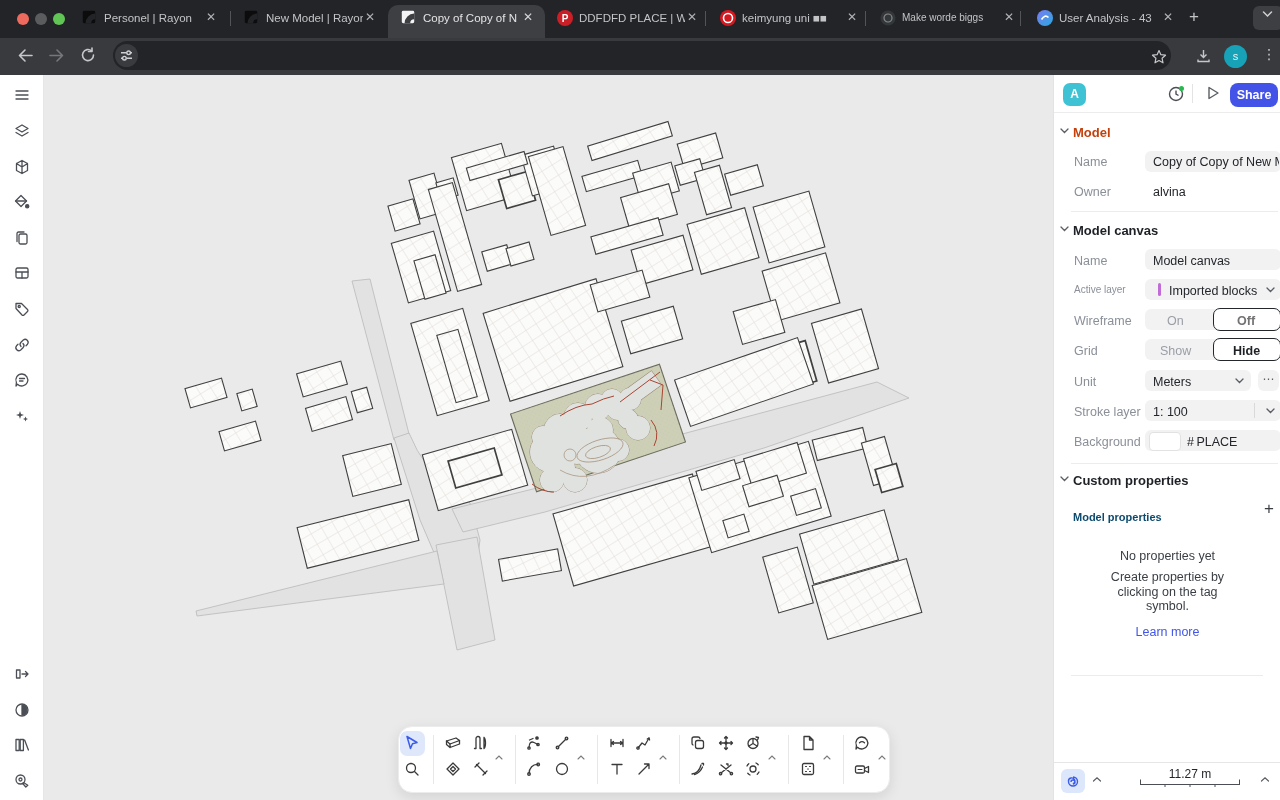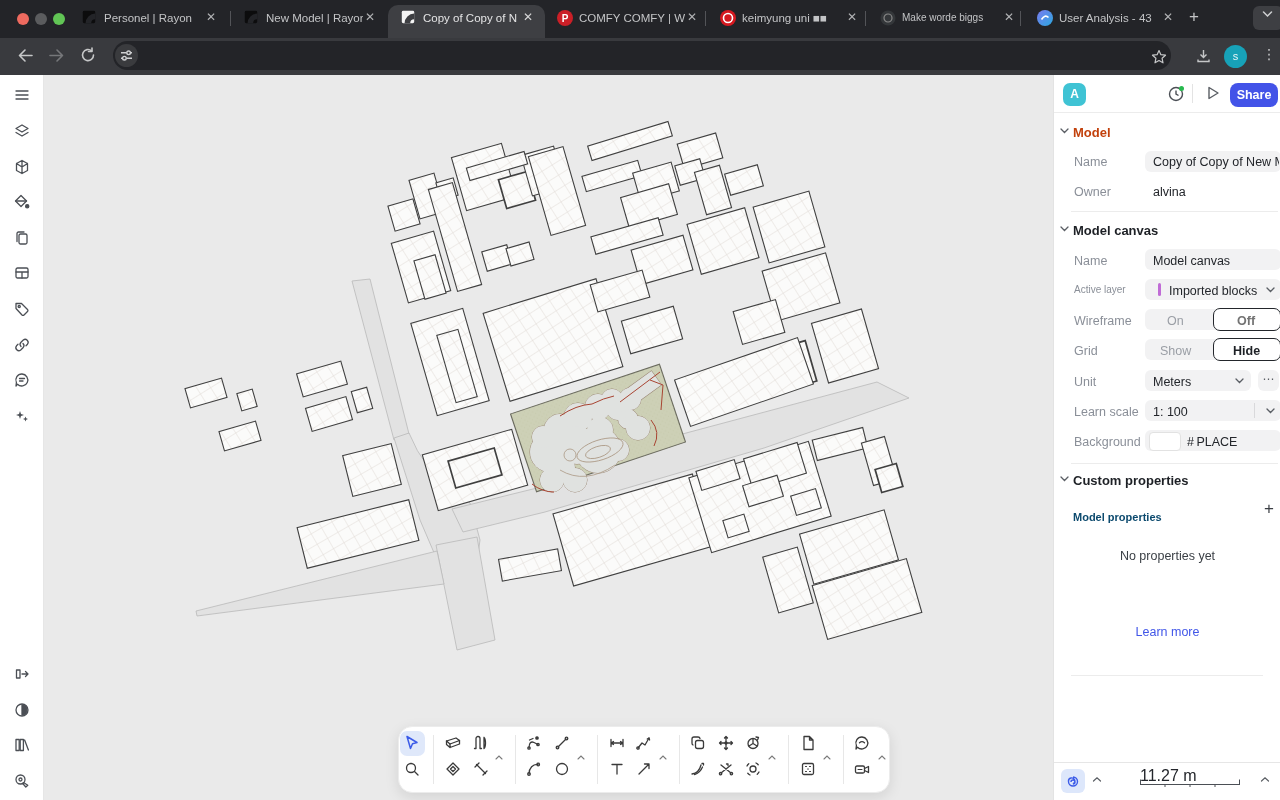--- a/index.html
+++ b/index.html
@@ -36,21 +36,21 @@
       </svg>
     </div>
 <div style="position:absolute;left:423px;top:12px;font-size:11.5px;color:#e4e4e5;white-space:nowrap;width:98px;overflow:hidden">Copy of Copy of N</div>
 <div style="position:absolute;left:523px;top:10px;font-size:12px;color:#d6d6d7">✕</div>
 <div style="position:absolute;left:557px;top:10px;width:16px;height:16px">
       <svg width="16" height="16" viewBox="0 0 16 16">
         <circle cx="8" cy="8" r="8" fill="#cb1f27"></circle>
         <text x="8" y="11.5" font-size="10" font-weight="bold" fill="#fff" text-anchor="middle" font-family="Liberation Sans">P</text>
       </svg>
     </div>
-<div style="position:absolute;left:579px;top:12px;font-size:11.5px;color:#c3c4c6;white-space:nowrap;width:106px;overflow:hidden">COMFY COMFY | W</div>
+<div style="position:absolute;left:579px;top:12px;font-size:11.5px;color:#c3c4c6;white-space:nowrap;width:106px;overflow:hidden">DDFDFD PLACE | W</div>
 <div style="position:absolute;left:687px;top:10px;font-size:12px;color:#b2b3b5">✕</div>
 <div style="position:absolute;left:705px;top:11px;width:1px;height:15px;background:#535458"></div>
 <div style="position:absolute;left:720px;top:10px;width:16px;height:16px">
       <svg width="16" height="16" viewBox="0 0 16 16">
         <circle cx="8" cy="8" r="8" fill="#d51920"></circle>
         <circle cx="8" cy="8" r="4.5" fill="none" stroke="#fff" stroke-width="1.6"></circle>
         <rect x="7" y="7" width="4" height="4" fill="#d51920"></rect>
       </svg>
     </div>
 <div style="position:absolute;left:742px;top:12px;font-size:11.5px;color:#c3c4c6;white-space:nowrap;width:103px;overflow:hidden">keimyung uni ■■</div>
@@ -462,21 +462,21 @@
 <div style="position:absolute;left:20px;top:300px;font-size:12.5px;color:#8a8f98">Unit</div>
 <div style="position:absolute;left:91px;top:295px;width:106px;height:21px;background:#f2f2f3;border-radius:6px"></div>
 <div style="position:absolute;left:99px;top:300px;font-size:12.5px;color:#23262b">Meters</div>
 <div style="position:absolute;left:181px;top:303px">
       <svg width="9" height="6" viewBox="0 0 9 6">
         <path d="M1,1 L4.5,4.5 L8,1" stroke="#5a5e64" stroke-width="1.3" fill="none" stroke-linecap="round"></path>
       </svg>
     </div>
 <div style="position:absolute;left:204px;top:295px;width:21px;height:21px;background:#f2f2f3;border-radius:6px;color:#5a5e64;font-size:12px;text-align:center;line-height:19px">⋯</div>
 
-<div style="position:absolute;left:20px;top:330px;font-size:12.5px;color:#8a8f98">Learn scale</div>
+<div style="position:absolute;left:20px;top:330px;font-size:12.5px;color:#8a8f98">Stroke layer</div>
 <div style="position:absolute;left:91px;top:325px;width:136px;height:21px;background:#f2f2f3;border-radius:6px"></div>
 <div style="position:absolute;left:99px;top:330px;font-size:12.5px;color:#23262b">1: 100</div>
 <div style="position:absolute;left:200px;top:328px;width:1px;height:15px;background:#d9d9db"></div>
 <div style="position:absolute;left:212px;top:333px">
       <svg width="9" height="6" viewBox="0 0 9 6">
         <path d="M1,1 L4.5,4.5 L8,1" stroke="#5a5e64" stroke-width="1.3" fill="none" stroke-linecap="round"></path>
       </svg>
     </div>
 
 <div style="position:absolute;left:20px;top:360px;font-size:12.5px;color:#8a8f98">Background</div>
@@ -488,38 +488,39 @@
 <div style="position:absolute;left:6px;top:401px">
       <svg width="9" height="6" viewBox="0 0 9 6">
         <path d="M1,1 L4.5,4.5 L8,1" stroke="#5a5e64" stroke-width="1.3" fill="none" stroke-linecap="round"></path>
       </svg>
     </div>
 <div style="position:absolute;left:19px;top:398px;font-size:13px;font-weight:bold;color:#1d2025">Custom properties</div>
 <div style="position:absolute;left:19px;top:436px;font-size:11px;font-weight:bold;color:#0c4a6e">Model properties</div>
 <div style="position:absolute;left:210px;top:424px;font-size:17px;font-weight:400;color:#3a3e44">+</div>
 
 <div style="position:absolute;left:0px;top:474px;width:227px;text-align:center;font-size:12.5px;color:#3a3f45">No properties yet</div>
+<div style="position:absolute;left:0px;top:495px;width:227px;text-align:center;font-size:12.5px;color:#3a3f45;line-height:14.5px">Create properties by<br>clicking on the tag<br>symbol.</div>
 <div style="position:absolute;left:0px;top:550px;width:227px;text-align:center;font-size:12.5px;color:#4156e8">Learn more</div>
 <div style="position:absolute;left:17px;top:600px;width:192px;height:1px;background:#ececec"></div>
 
 <div style="position:absolute;left:0;top:687px;width:227px;height:38px;background:#fff;border-top:1px solid #e6e6e6"></div>
 <div style="position:absolute;left:7px;top:694px;width:24px;height:24px;background:#dde7fb;border-radius:6px"></div>
 <div style="position:absolute;left:11px;top:698px;width:16px;height:16px">
 <svg width="16" height="16" viewBox="0 0 16 16">
         <g stroke="#3b5be8" stroke-width="1.4" fill="none">
           <path d="M8,4 A4.5,4.5 0 1 1 3.5,8.5 A3.2,3.2 0 1 1 8,11 A2,2 0 1 0 6,9"></path>
         </g>
       </svg>
     </div>
 <div style="position:absolute;left:38px;top:701px;width:10px;height:8px">
       <svg width="10" height="7" viewBox="0 0 10 7">
         <path d="M1.5,5 L5,1.8 L8.5,5" stroke="#5a5e64" stroke-width="1.2" fill="none" stroke-linecap="round"></path>
       </svg>
     </div>
-<div style="position:absolute;left:86px;top:692px;width:100px;text-align:left;font-size:16px;color:#23262b">11.27 m</div>
+<div style="position:absolute;left:86px;top:692px;width:100px;text-align:center;font-size:12px;color:#23262b">11.27 m</div>
 <svg style="position:absolute;left:86px;top:703px" width="100" height="10" viewBox="0 0 100 10">
       <g stroke="#4b4f55" stroke-width="1">
         <path d="M0.5,1.5 V7 M99.5,1.5 V7 M0.5,6.5 H99.5 M25,6.5 V9 M50,6.5 V9 M75,6.5 V9"></path>
       </g>
     </svg>
 <div style="position:absolute;left:206px;top:701px;width:10px;height:8px">
       <svg width="10" height="7" viewBox="0 0 10 7">
         <path d="M1.5,5 L5,1.8 L8.5,5" stroke="#5a5e64" stroke-width="1.2" fill="none" stroke-linecap="round"></path>
       </svg>
     </div>

